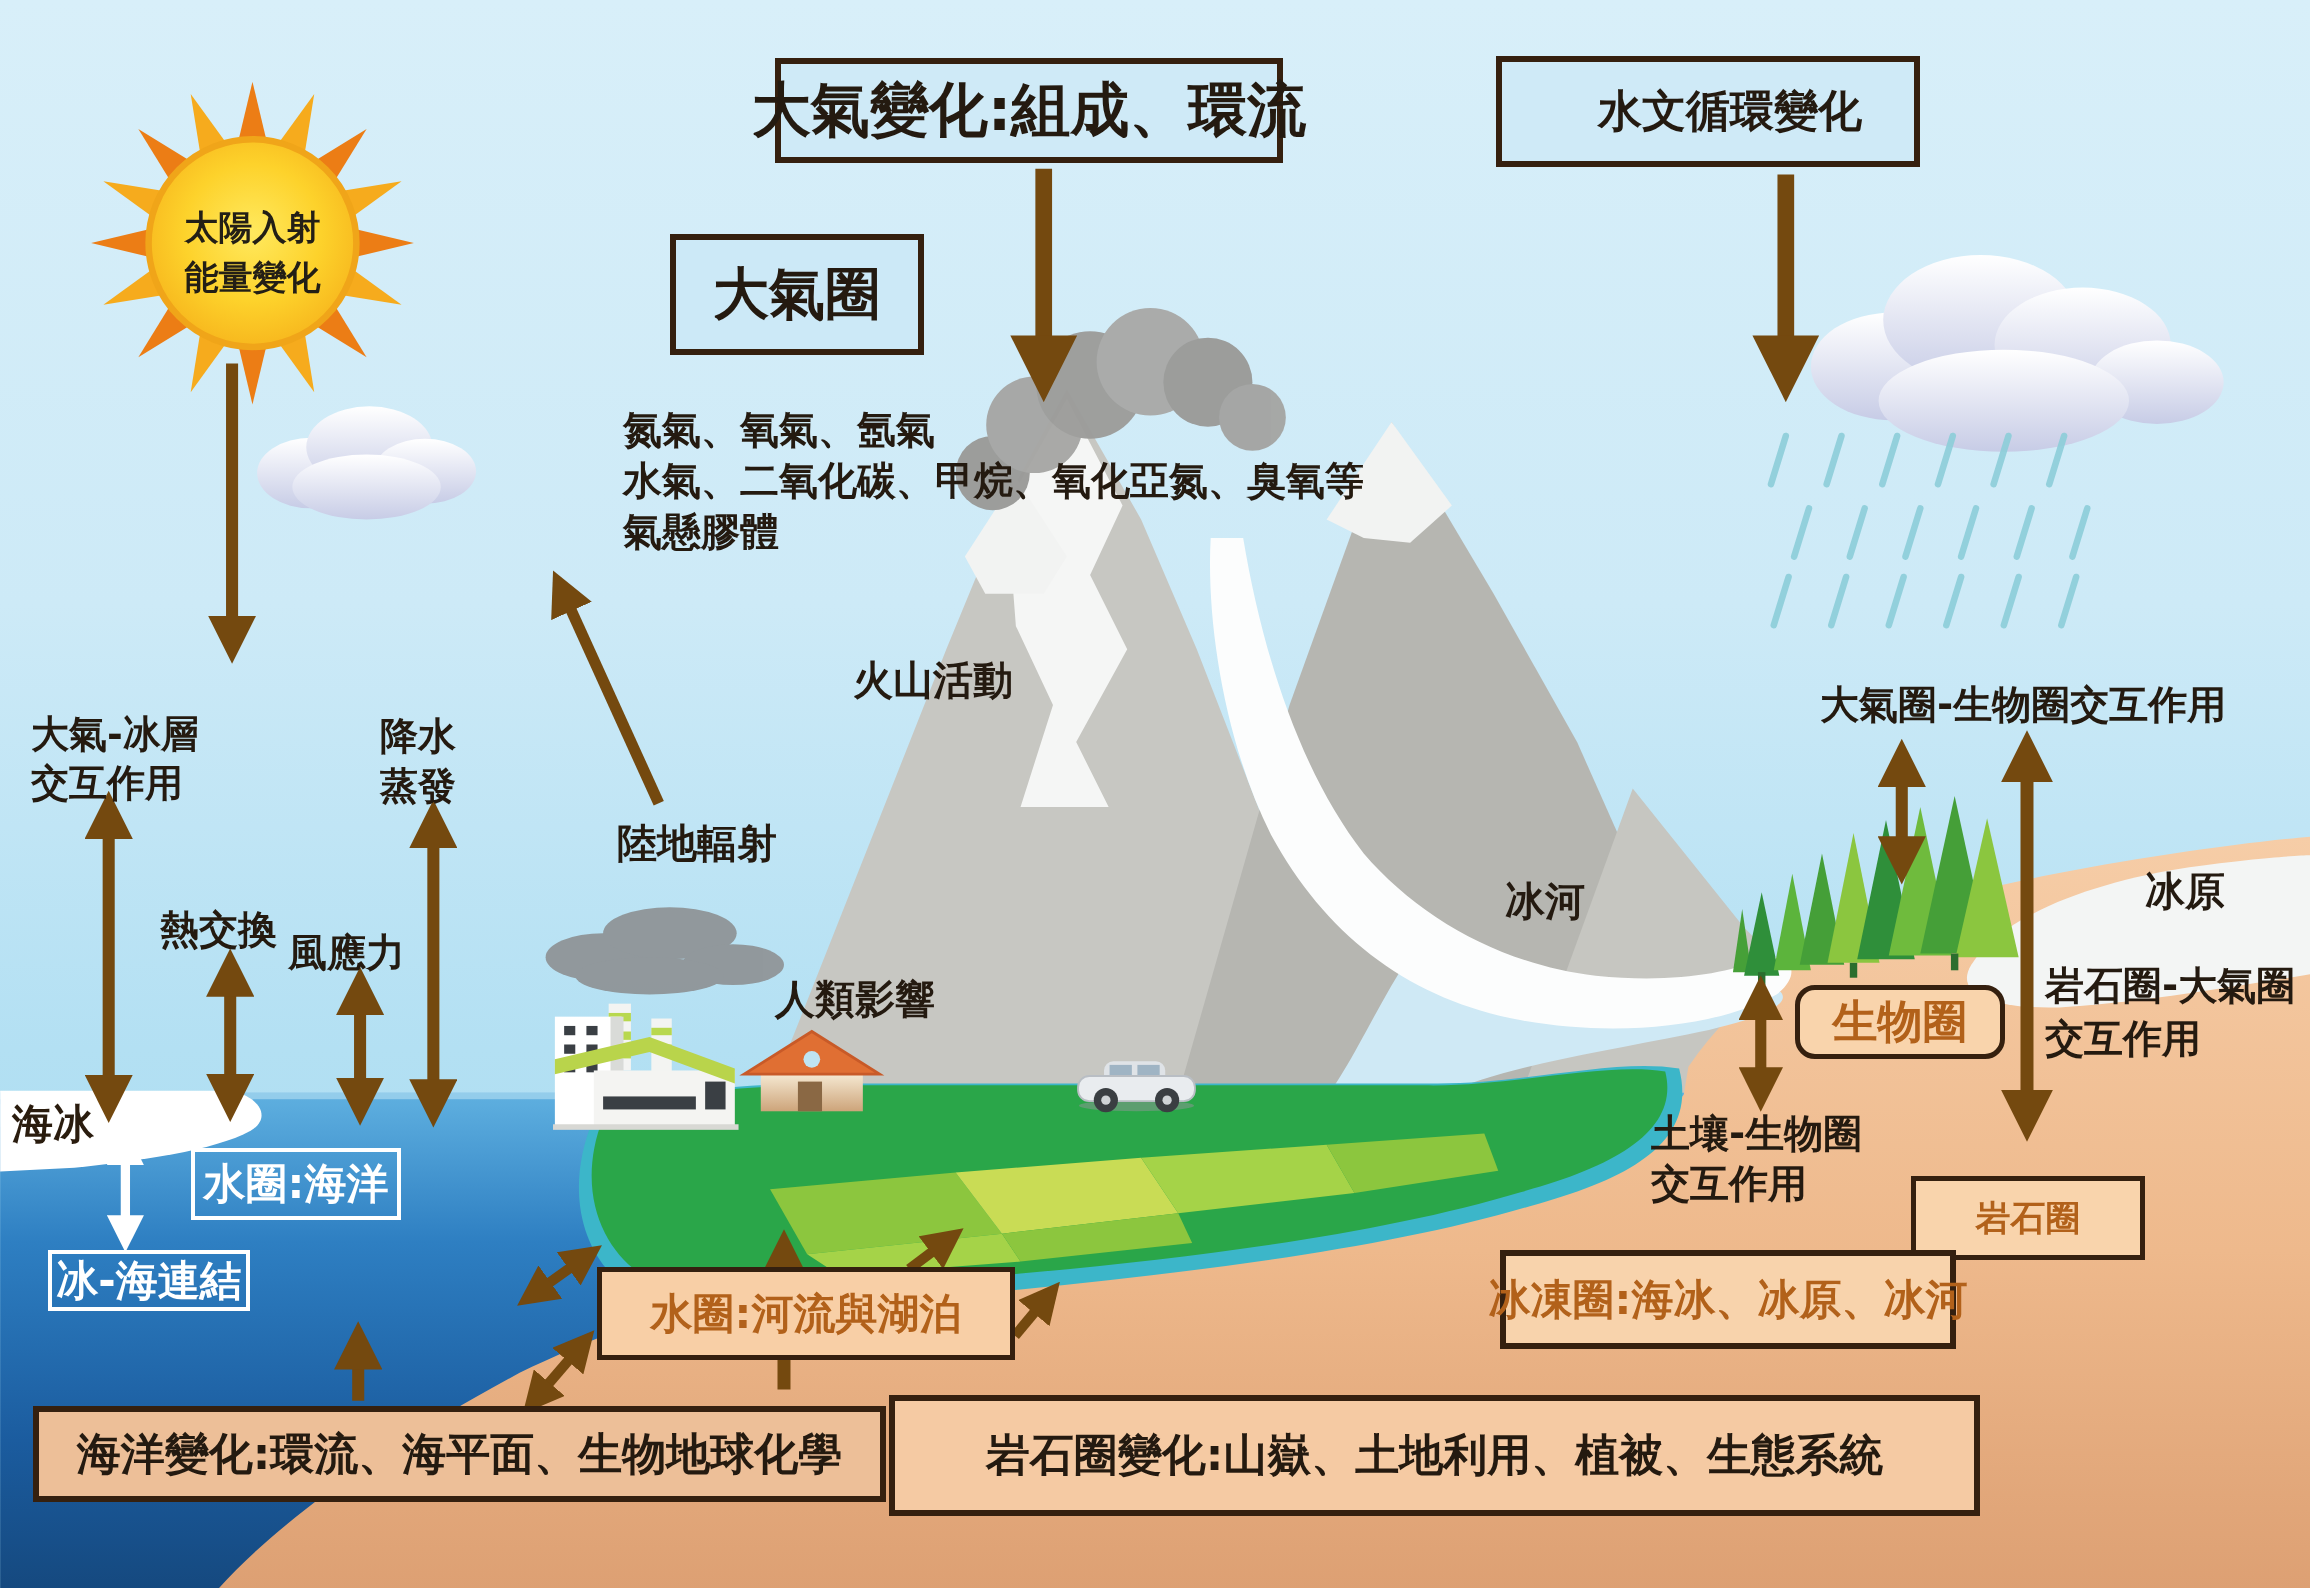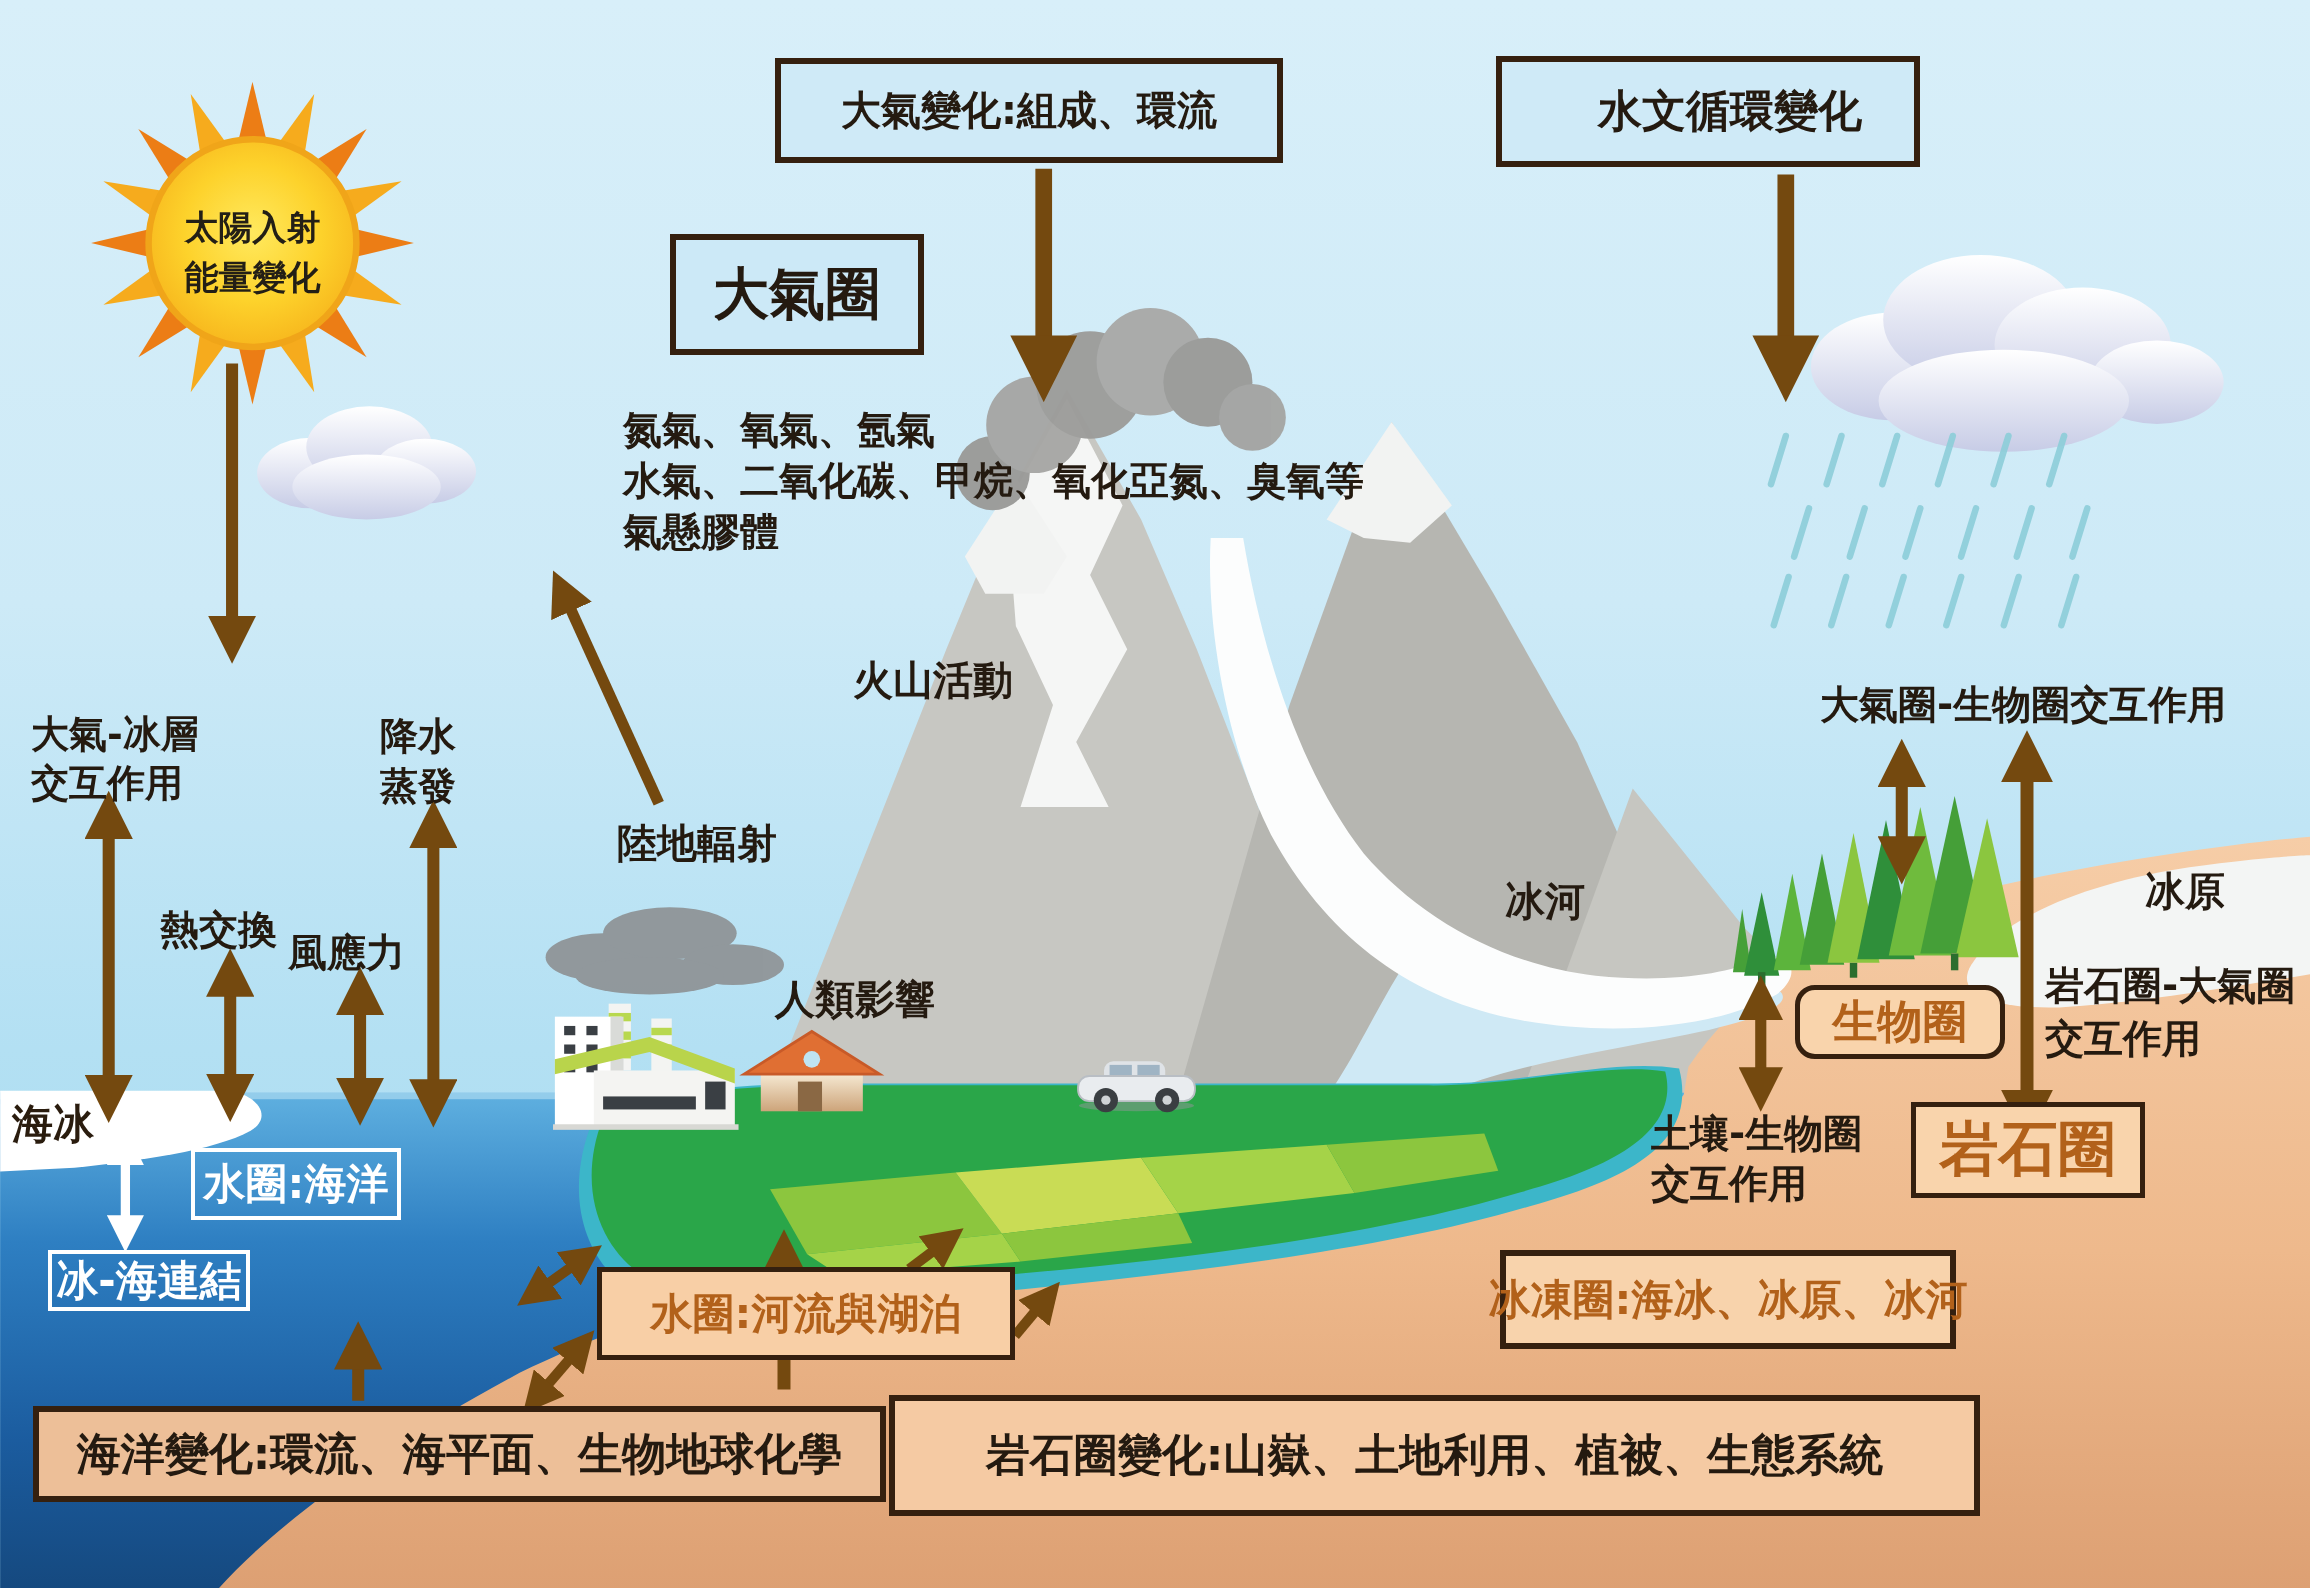--- a/index.html
+++ b/index.html
@@ -241,21 +241,21 @@
       <line x1="1898" y1="1066" x2="1898" y2="1184" stroke-width="12" marker-start="url(#mB)" marker-end="url(#mB)"></line>
     </g>
     <line x1="135" y1="1228" x2="135" y2="1338" stroke="#ffffff" stroke-width="10" marker-start="url(#mW)" marker-end="url(#mW)"></line>
   </svg>
 
   <div class="lbl" style="left:145px;top:202px;width:215px;text-align:center;font-size:34px;line-height:50px;color:#231f16;">
     <div>太陽入射</div>
     <div>能量變化</div>
   </div>
 
-  <div class="box dark" style="left:775px;top:58px;width:508px;height:105px;font-size:40px;background:#cfeaf7;">
+  <div class="box dark" style="left:775px;top:58px;width:508px;height:105px;font-size:59px;background:#cfeaf7;">
     <span>大氣變化:組成、環流</span>
   </div>
 
   <div class="box dark" style="left:1496px;top:56px;width:424px;height:111px;font-size:44px;background:#cfeaf7;padding-left:44px;">
     <span>水文循環變化</span>
   </div>
 
   <div class="box dark" style="left:670px;top:234px;width:254px;height:121px;font-size:56px;background:#cce9f7;">
     <span>大氣圈</span>
   </div>
@@ -313,21 +313,21 @@
   </div>
 
   <div class="box dark orange" style="left:597px;top:1267px;width:418px;height:93px;font-size:42px;border-width:5.6px;background:#f8cfa6;">
     <span>水圈:河流與湖泊</span>
   </div>
 
   <div class="box dark orange" style="left:1795px;top:985px;width:210px;height:74px;font-size:45px;border-width:5.6px;background:#f9d4ac;border-radius:20px;">
     <span>生物圈</span>
   </div>
 
-  <div class="box dark orange" style="left:1911px;top:1102px;width:234px;height:96px;font-size:59px;border-width:5.6px;background:#f9d4ac;">
+  <div class="box dark orange" style="left:1911px;top:1176px;width:234px;height:84px;font-size:35px;border-width:5.6px;background:#f9d4ac;">
     <span>岩石圈</span>
   </div>
 
   <div class="box dark orange" style="left:1500px;top:1250px;width:456px;height:99px;font-size:42px;background:#f8d3ac;">
     <span>冰凍圈:海冰、冰原、冰河</span>
   </div>
 
   <div class="box dark" style="left:33px;top:1406px;width:853px;height:96px;font-size:44px;background:#edbf98;">
     <span>海洋變化:環流、海平面、生物地球化學</span>
   </div>

